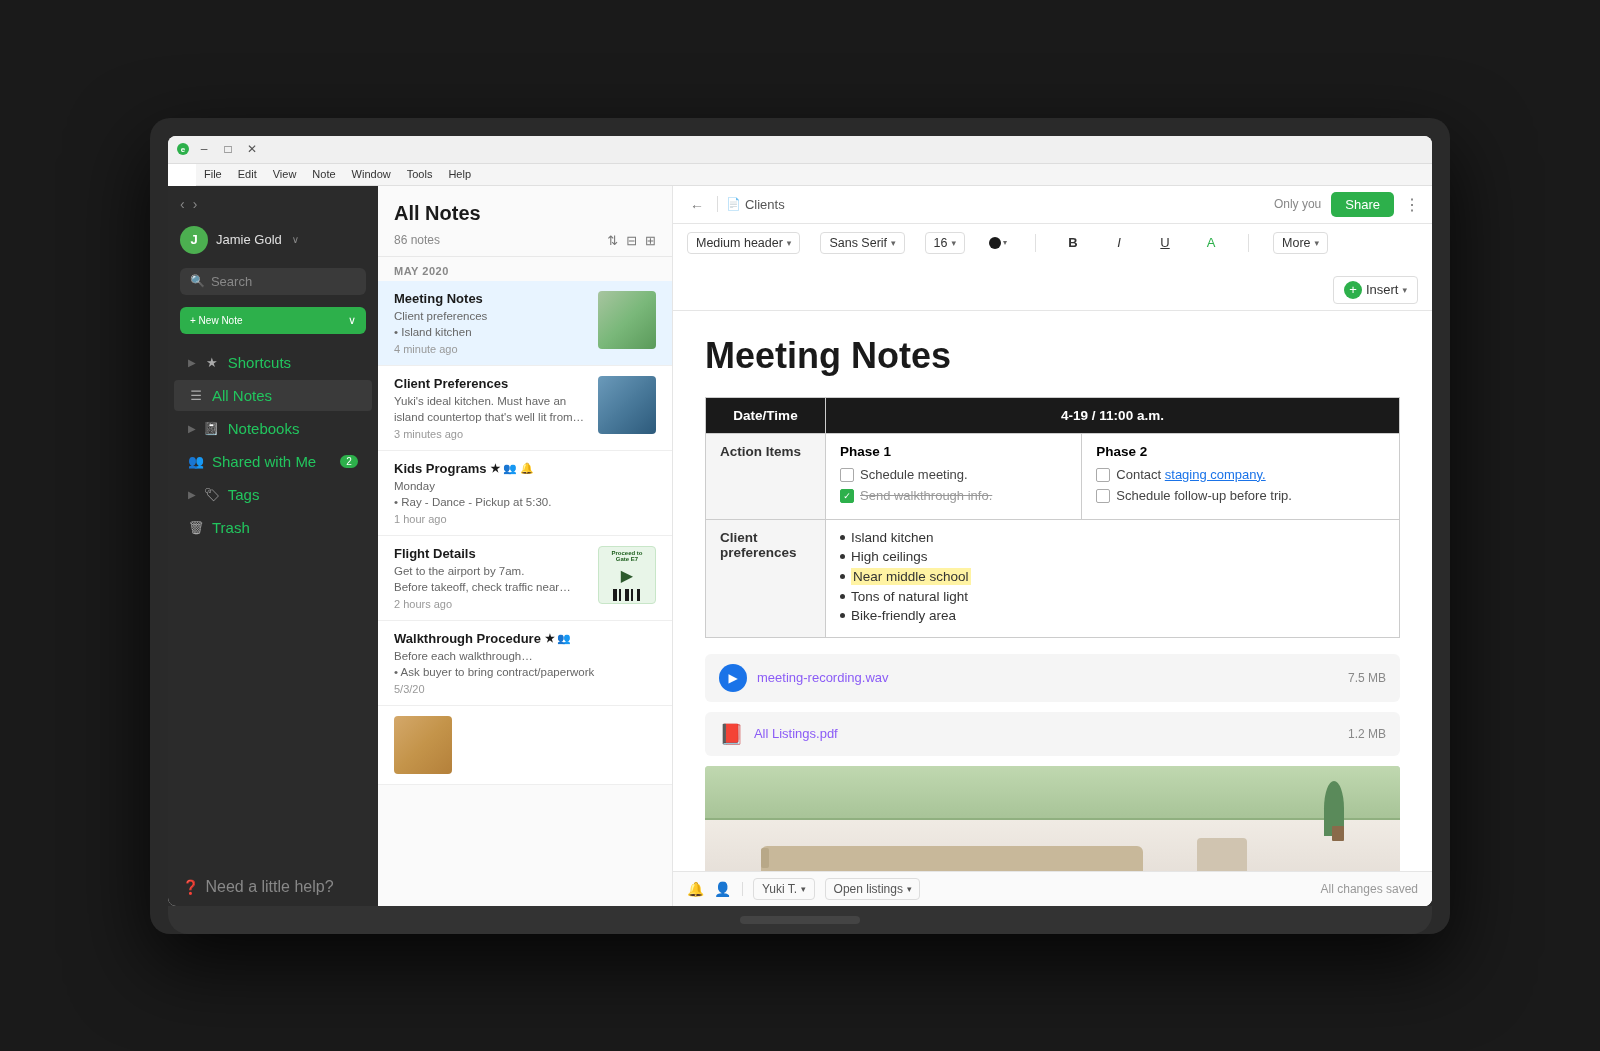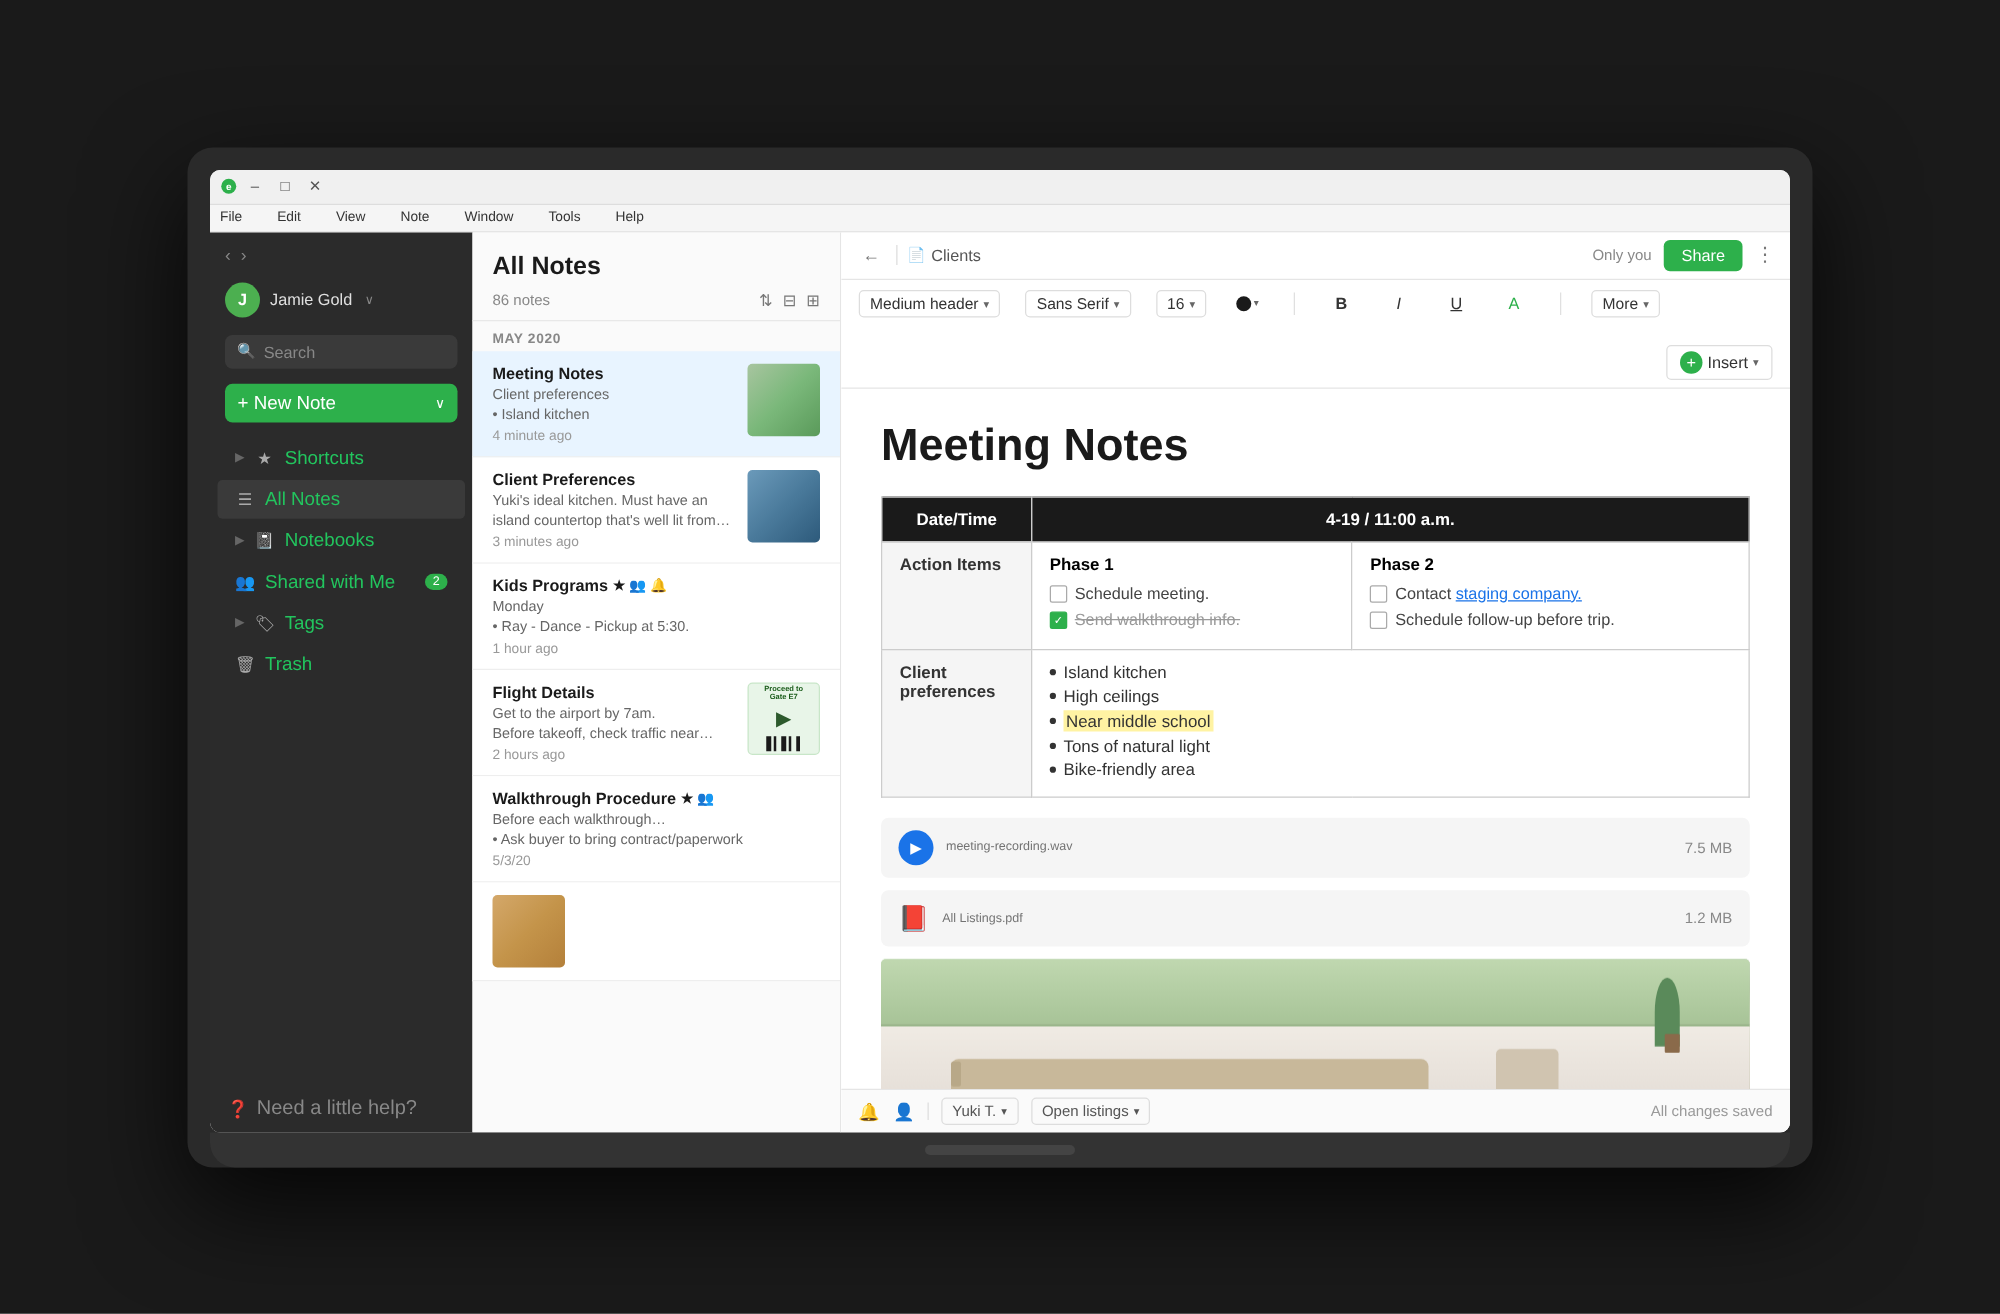--- a/index.html
+++ b/index.html
@@ -83,21 +83,22 @@
     }
 
     
     .menu-bar {
       background: #f5f5f5;
       height: 22px;
       display: flex;
       align-items: center;
       padding: 0 8px;
       border-bottom: 1px solid #e0e0e0;
-      gap: 28px;
+      gap: 16px;
+      margin-left: 28px;
     }
 
     .menu-item {
       font-size: 11px;
       color: #333;
       cursor: pointer;
     }
 
     
     .app-layout {
@@ -183,21 +184,21 @@
       justify-content: space-between;
       padding: 7px 10px;
       cursor: pointer;
     }
 
     .new-note-left {
       display: flex;
       align-items: flex-end;
       gap: 6px;
       color: white;
-      font-size: 15px;
+      font-size: 10px;
       font-weight: 500;
     }
 
     .new-note-arrow {
       color: white;
       font-size: 11px;
     }
 
     .sidebar-nav {
       display: flex;
@@ -728,22 +729,22 @@
     }
 
     .attachment-pdf-icon {
       color: #e53935;
       font-size: 20px;
       flex-shrink: 0;
     }
 
     .attachment-name {
       flex: 1;
-      font-size: 10px;
-      color: #737373;
+      font-size: 13px;
+      color: #8b5cf6;
     }
 
     .attachment-size {
       font-size: 12px;
       color: #888;
     }
 
     
     .from-client-label {
       font-size: 13px;

